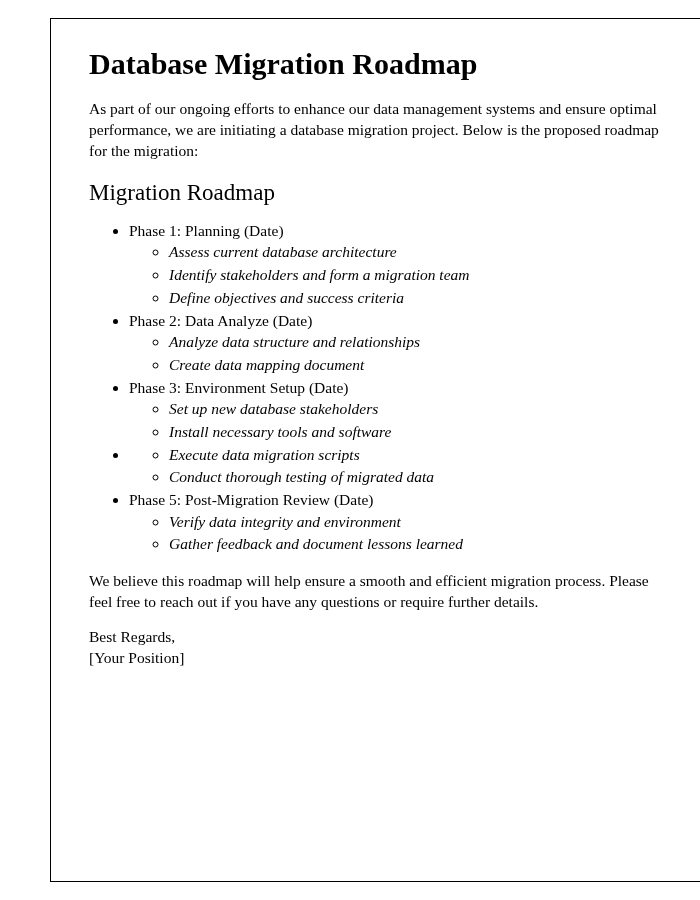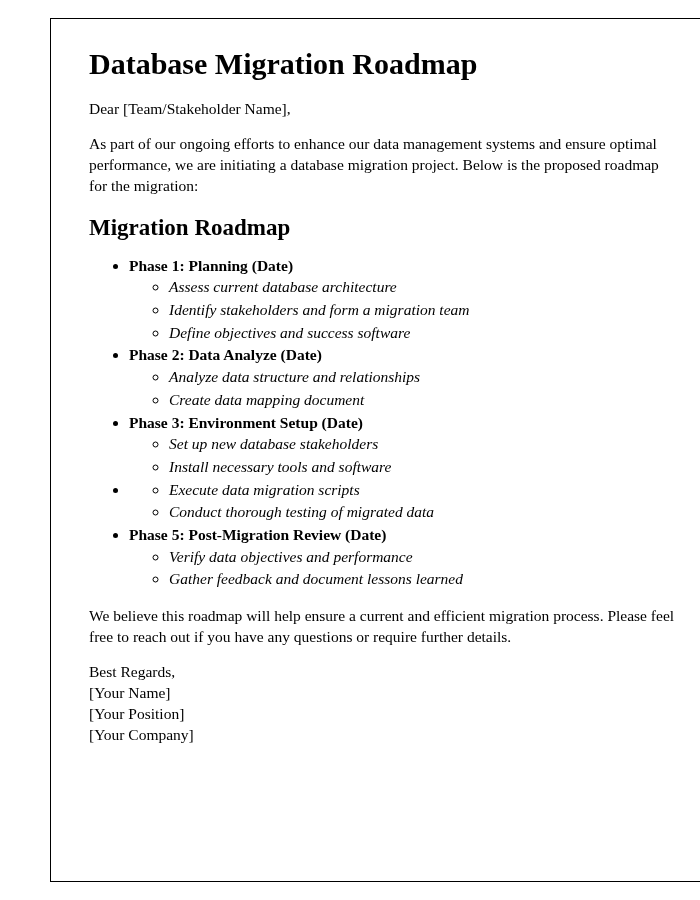--- a/index.html
+++ b/index.html
@@ -22,21 +22,21 @@
       overflow: hidden;
       margin-left: 32px;
     }
     h1 {
       font-size: 30px;
       font-weight: bold;
       margin-bottom: 18px;
     }
     h2 {
       font-size: 23px;
-      font-weight: bold;
+      font-weight: normal;
       margin-top: 18px;
       margin-bottom: 14px;
     }
     p {
       font-size: 15.5px;
       line-height: 1.35;
       margin-bottom: 14px;
     }
     ul.phases {
       list-style-type: disc;
@@ -50,46 +50,45 @@
     }
     ul.tasks {
       list-style-type: circle;
       padding-left: 40px;
     }
     ul.tasks > li {
       margin-bottom: 1px;
       font-style: italic;
     }
     .phase-title {
-      font-weight: bold;
+      font-weight: normal;
     }
     .signature {
       font-size: 15.5px;
       line-height: 1.35;
     }
   </style>
 </head>
 <body>
 
 <div class="document-frame">
   <h1>Database Migration Roadmap</h1>
 
-  <p>Dear [Team/Stakeholder Name],</p>
 
   <p>As part of our ongoing efforts to enhance our data management systems and ensure optimal performance, we are initiating a database migration project. Below is the proposed roadmap for the migration:</p>
 
   <h2>Migration Roadmap</h2>
 
   <ul class="phases">
     <li>
       <span class="phase-title">Phase 1: Planning (Date)</span>
       <ul class="tasks">
         <li>Assess current database architecture</li>
         <li>Identify stakeholders and form a migration team</li>
-        <li>Define objectives and success software</li>
+        <li>Define objectives and success criteria</li>
       </ul>
     </li>
     <li>
       <span class="phase-title">Phase 2: Data Analyze (Date)</span>
       <ul class="tasks">
         <li>Analyze data structure and relationships</li>
         <li>Create data mapping document</li>
       </ul>
     </li>
     <li>
@@ -101,27 +100,25 @@
     </li>
     <li>
       <ul class="tasks">
         <li>Execute data migration scripts</li>
         <li>Conduct thorough testing of migrated data</li>
       </ul>
     </li>
     <li>
       <span class="phase-title">Phase 5: Post-Migration Review (Date)</span>
       <ul class="tasks">
-        <li>Verify data objectives and performance</li>
+        <li>Verify data integrity and environment</li>
         <li>Gather feedback and document lessons learned</li>
       </ul>
     </li>
   </ul>
 
-  <p>We believe this roadmap will help ensure a current and efficient migration process. Please feel free to reach out if you have any questions or require further details.</p>
+  <p>We believe this roadmap will help ensure a smooth and efficient migration process. Please feel free to reach out if you have any questions or require further details.</p>
 
   <div class="signature">
     <div>Best Regards,</div>
-    <div>[Your Name]</div>
     <div>[Your Position]</div>
-    <div>[Your Company]</div>
   </div>
 </div>
 
 </body></html>

